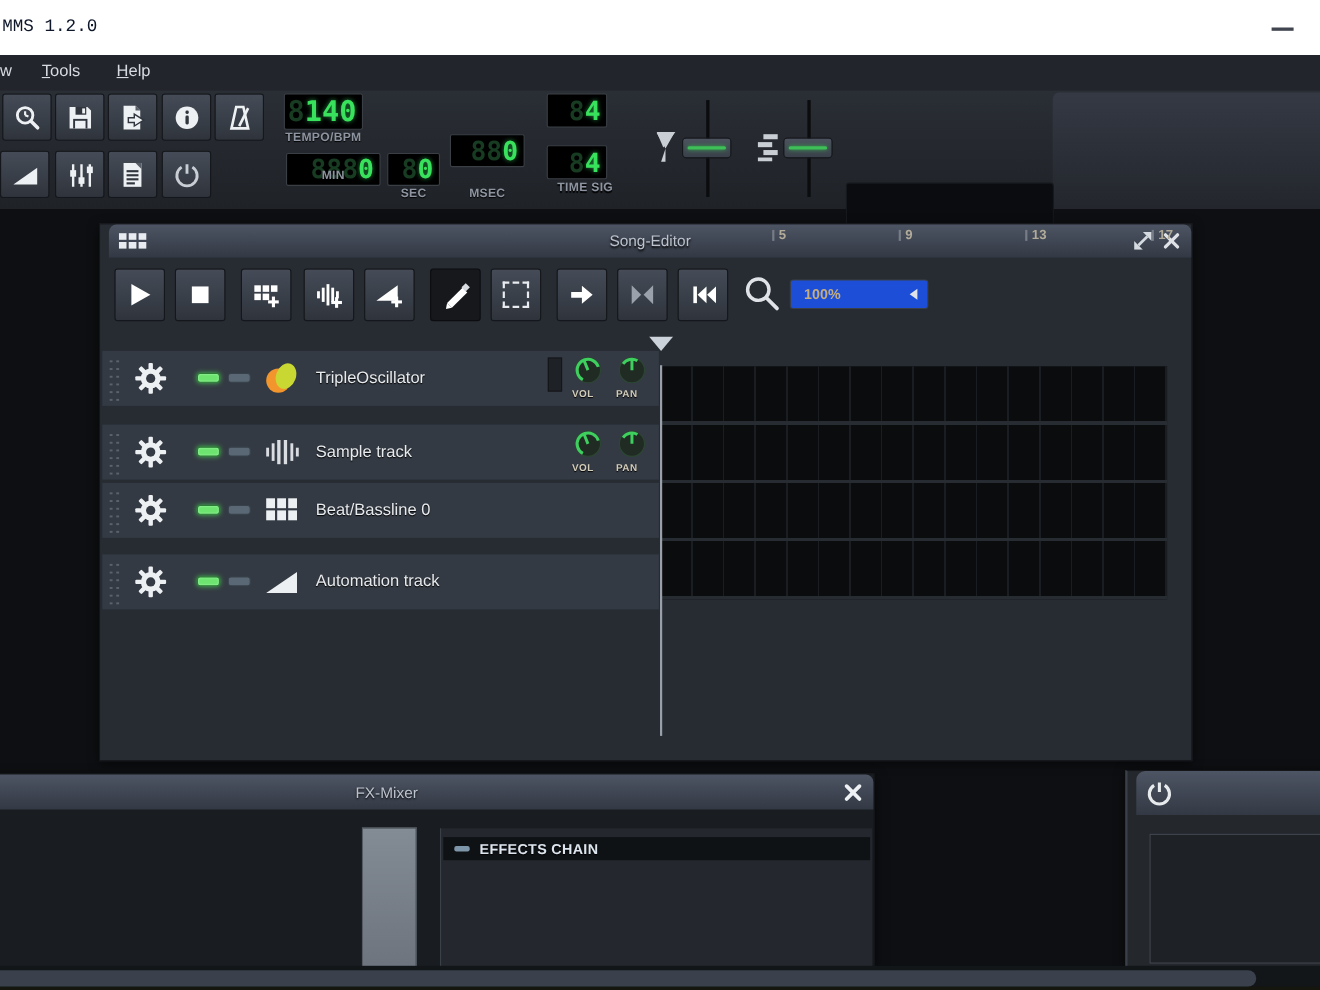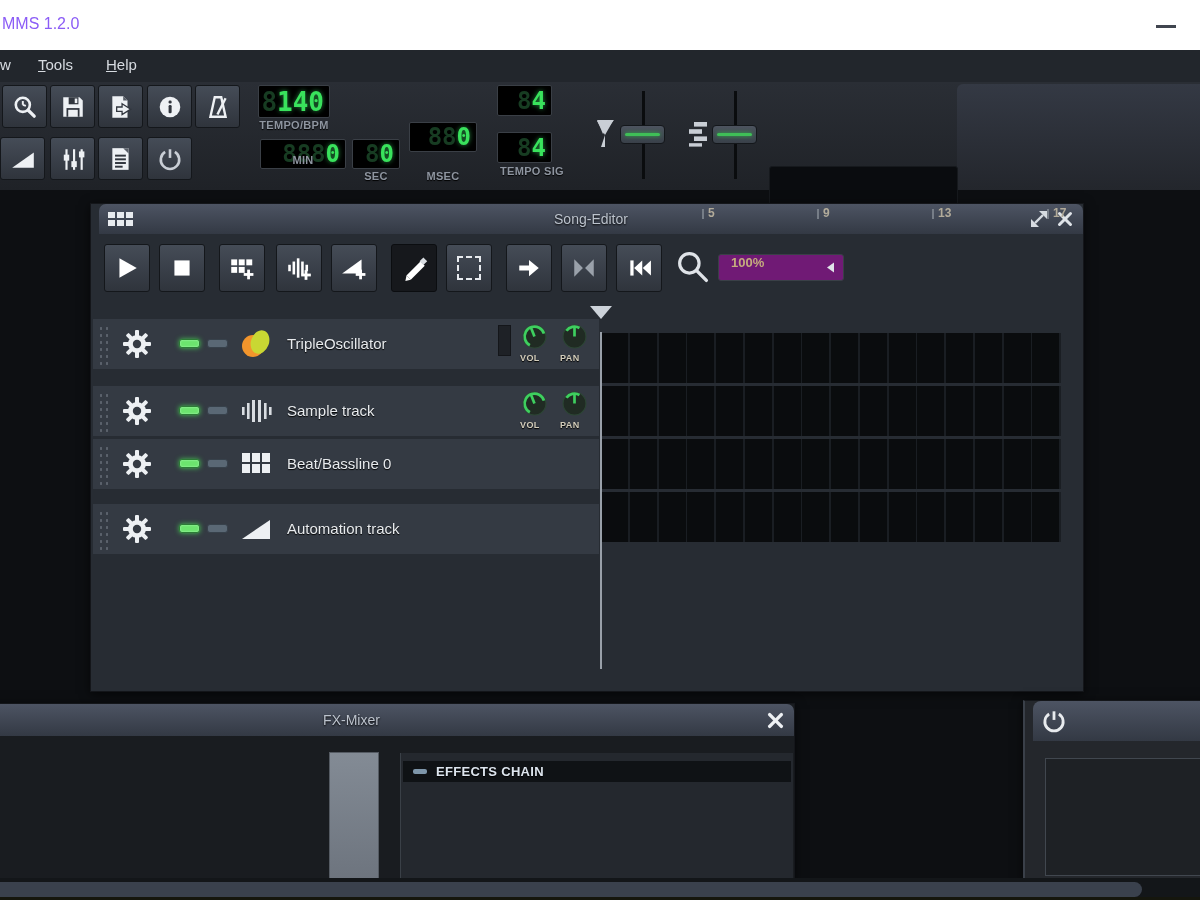--- a/index.html
+++ b/index.html
@@ -2,21 +2,21 @@
 <html><head>
 <meta charset="utf-8">
 <style>
   * { margin:0; padding:0; box-sizing:border-box; }
   html,body { width:1200px; height:900px; overflow:hidden; background:#0d0f12; }
   body { font-family:"Liberation Sans", sans-serif; position:relative; }
   .abs { position:absolute; }
 
   
   #os-titlebar { left:0; top:0; width:1200px; height:50px; background:#ffffff; }
-  #os-title { left:2px; top:15px; font-size:16px; color:#8b5cf6; }
+  #os-title { left:2px; top:15px; font-size:16px; color:#0f172a;font-family:Liberation Mono, monospace; }
   #min-dash { left:1156px; top:25px; width:20px; height:3px; background:#40454f; }
 
   
   #menubar { left:0; top:50px; width:1200px; height:32px; background:#22262c; }
   .menu-item { position:absolute; top:6px; font-size:15px; color:#d7dbe1; cursor:default; }
   .menu-item.mnemonic::first-letter { text-decoration:underline; }
 
   
   #toolbar { left:0; top:82px; width:1200px; height:108px;
              background:linear-gradient(#2a2e35,#1f2227); }
@@ -55,22 +55,22 @@
   .win-btns { position:absolute; right:10px; top:7px; display:flex; gap:10px; }
 
   
   #song-editor { left:90px; top:203px; width:994px; height:489px; }
   #se-toolbar { position:absolute; left:0; top:30px; width:100%; height:66px; }
   .sebtn { position:absolute; top:10px; width:46px; height:48px; border-radius:3px;
            background:linear-gradient(#454c57,#2f343c); border:1px solid #14171b;
            display:flex; align-items:center; justify-content:center; }
   .sebtn.active { background:#16181c; border-color:#0b0d10; }
   #se-zoom-dd { position:absolute; left:627px; top:20px; width:126px; height:27px;
-           background:#701a75; border:1px solid #3a4047; border-radius:3px;
-           display:flex; align-items:flex-start; }
+           background:#1d4ed8; border:1px solid #3a4047; border-radius:3px;
+           display:flex; align-items:center; }
   #se-zoom-val { margin-left:12px; font-size:13px; font-weight:bold; color:#c5ad7e; flex:1; }
   #se-zoom-arrow { width:26px; height:100%; display:flex; align-items:center; justify-content:center; }
 
   .track-row { position:absolute; left:2px; width:506px; height:50px; background:#343a43; }
   .grip { position:absolute; left:4px; top:4px; width:12px; height:42px;
           background-image:radial-gradient(circle, #5b626c 1.1px, transparent 1.3px);
           background-size:6px 7px; background-position:1px 2px; }
   .led { position:absolute; top:20px; width:21px; height:9px; border-radius:3px; }
   .led.on  { background:#6ce46e; box-shadow:0 0 5px #46c152, inset 0 0 2px #b8ffc0; border:1px solid #2c7a36; }
   .led.off { background:#5a6875; border:1px solid #37414b; }
@@ -232,21 +232,21 @@
   <div class="lcd-label" style="left:409px; top:88px; width:68px">MSEC</div>
 
   <div class="lcd" style="left:497px; top:3px; width:55px; height:31px; font-size:24px">
     <span class="ghost">8</span>
       <span class="val">4</span>
   </div>
   <div class="lcd" style="left:497px; top:50px; width:55px; height:31px; font-size:24px">
     <span class="ghost">8</span>
       <span class="val">4</span>
   </div>
-  <div class="lcd-label" style="left:487px; top:83px; width:90px">TEMPO SIG</div>
+  <div class="lcd-label" style="left:487px; top:83px; width:90px">TIME SIG</div>
 
   <svg class="abs" style="left:595px; top:37px" width="21" height="31" viewBox="0 0 21 31">
     <polygon points="2,2 18,2 10,16 10,28 6,28 10,16 2,2" fill="#c9ced5"></polygon>
     <polygon points="2,1 19,1 8,15" fill="#c9ced5"></polygon>
   </svg>
   <div class="slider-track" style="left:642px; top:9px; height:88px"></div>
   <div class="slider-handle" style="left:620px; top:43px">
       <div class="stripe"></div>
     </div>
 

